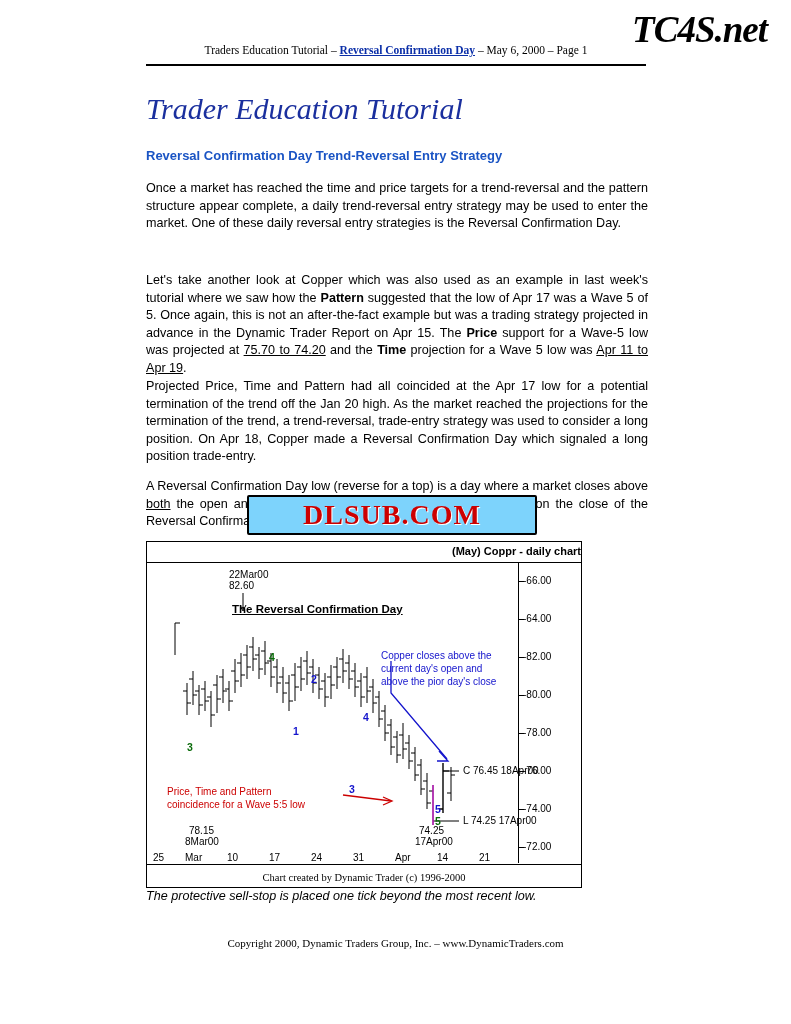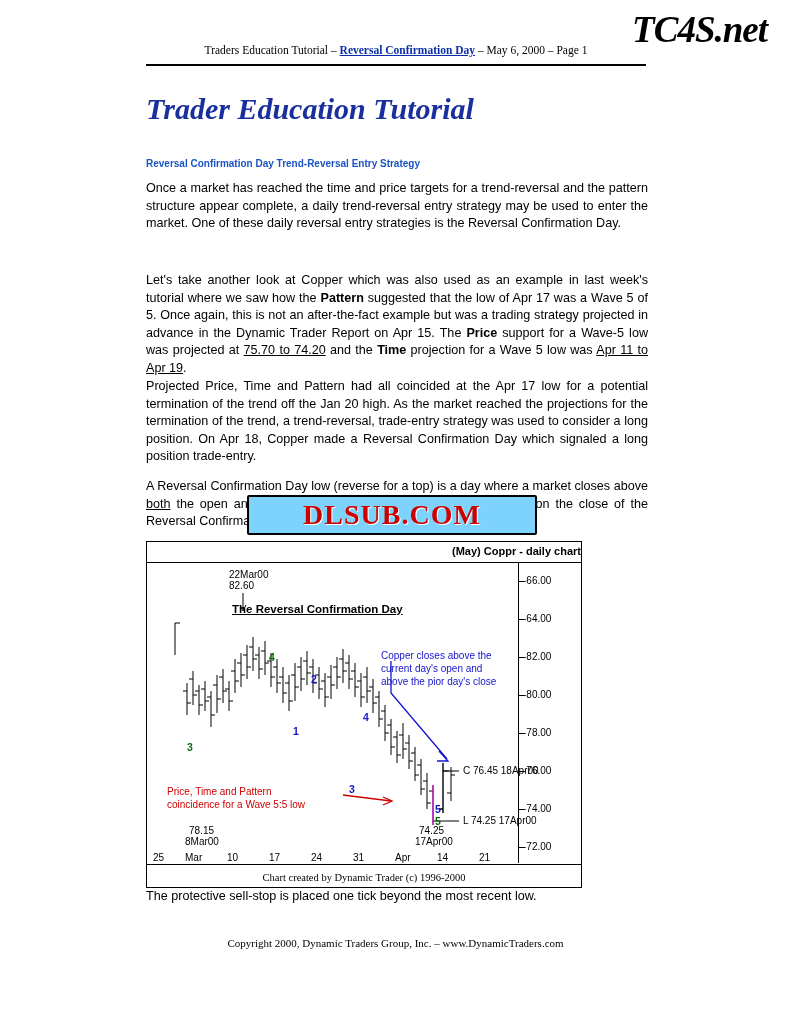--- a/index.html
+++ b/index.html
@@ -58,30 +58,30 @@
     border-top: 2px solid #000000;
   }
 
   .title {
     position: absolute;
     left: 146px;
     top: 92px;
     font-family: "Liberation Serif", serif;
     font-size: 30px;
     font-style: italic;
-    font-weight: bold;
+    font-weight: normal;
     color: #1a2f9e;
   }
 
   .subtitle {
     position: absolute;
     left: 146px;
-    top: 158px;
-    font-family: "Liberation Sans", sans-serif;
-    font-size: 10px;
+    top: 148px;
+    font-family: "Liberation Sans", sans-serif;
+    font-size: 13px;
     font-weight: bold;
     color: #1a54c4;
   }
 
   .body-col {
     position: absolute;
     left: 146px;
     width: 502px;
     font-family: "Liberation Sans", sans-serif;
     font-size: 12.6px;
@@ -232,20 +232,21 @@
   }
   .wave-lab.g { color: #0a6b0a; }
 
   .caption {
     position: absolute;
     left: 146px;
     top: 889px;
     font-family: "Liberation Sans", sans-serif;
     font-size: 12.6px;
     color: #000000;
+    font-style: italic;
   }
 
   .copyright {
     position: absolute;
     left: 0;
     top: 937px;
     width: 791px;
     text-align: center;
     font-family: "Liberation Serif", serif;
     font-size: 11px;

